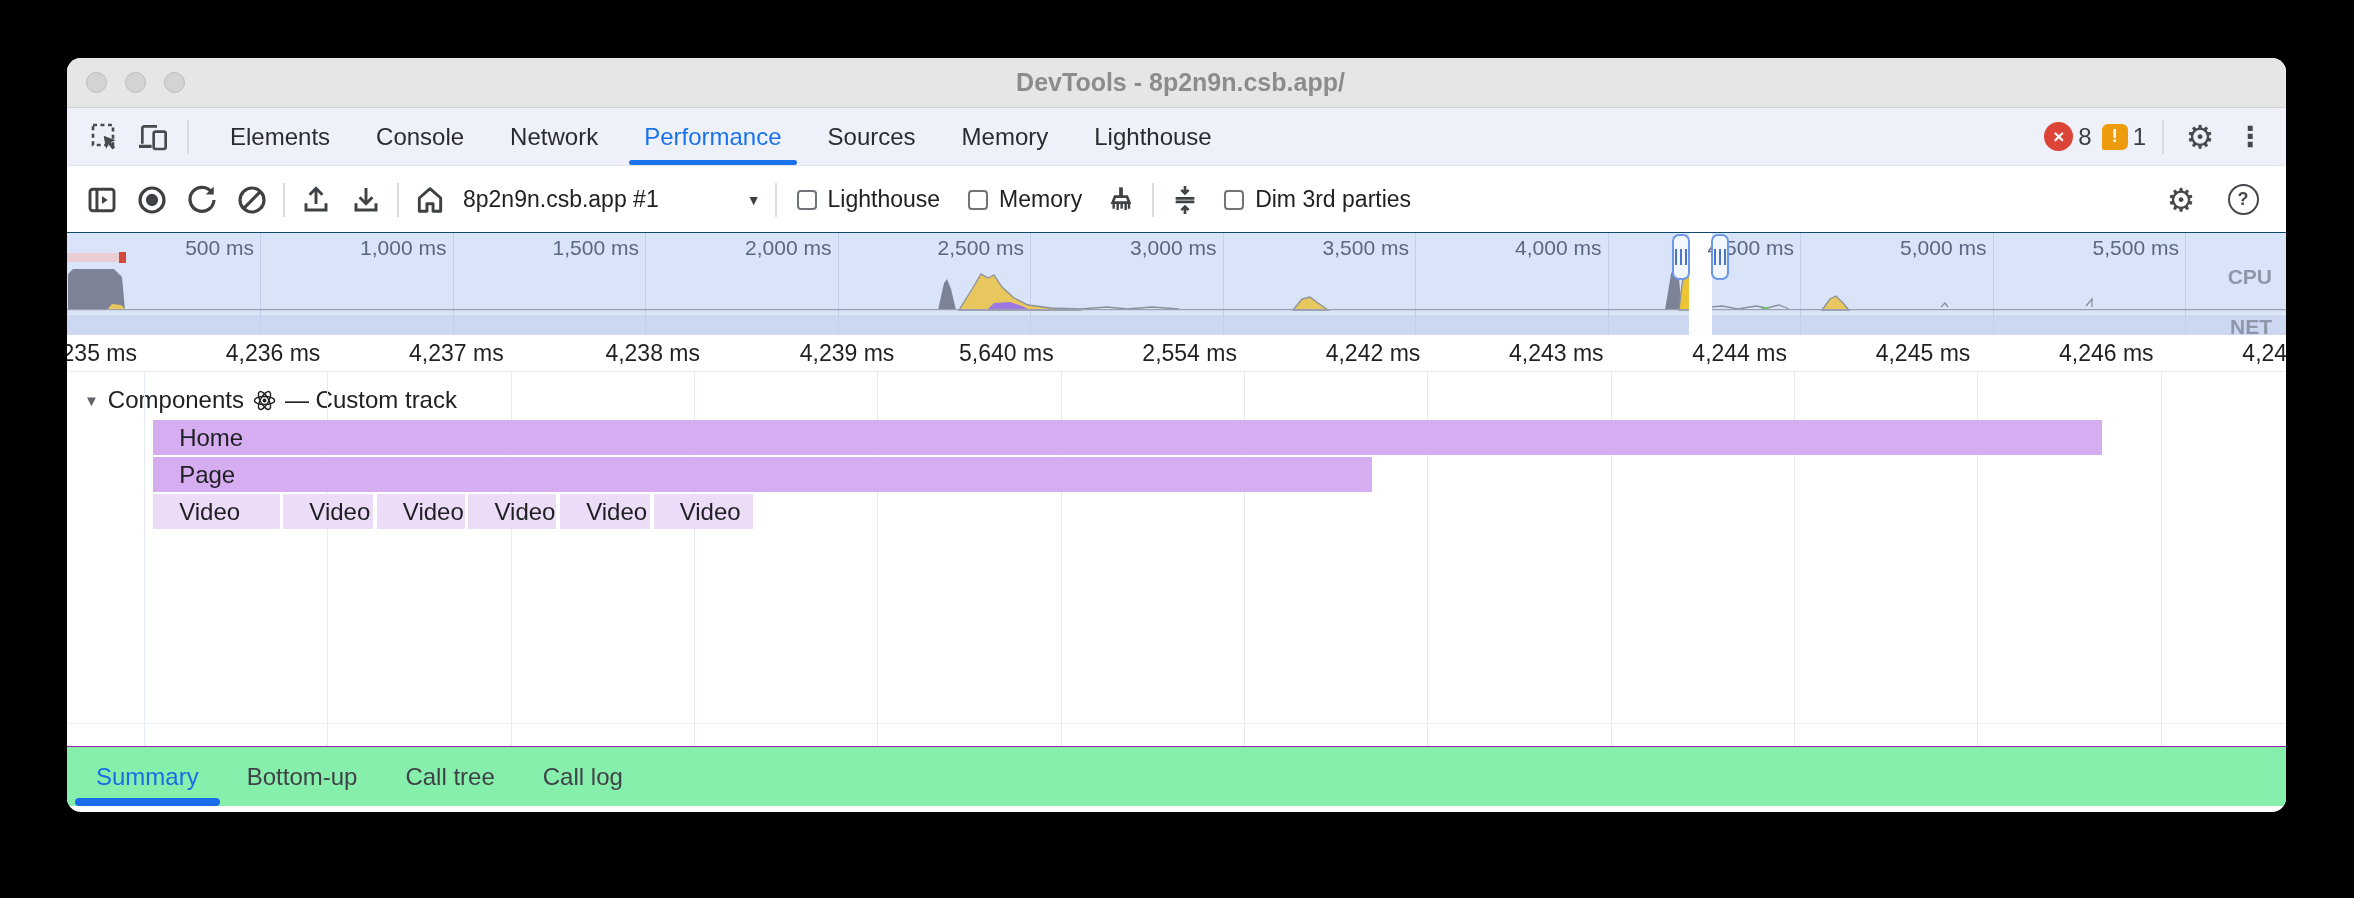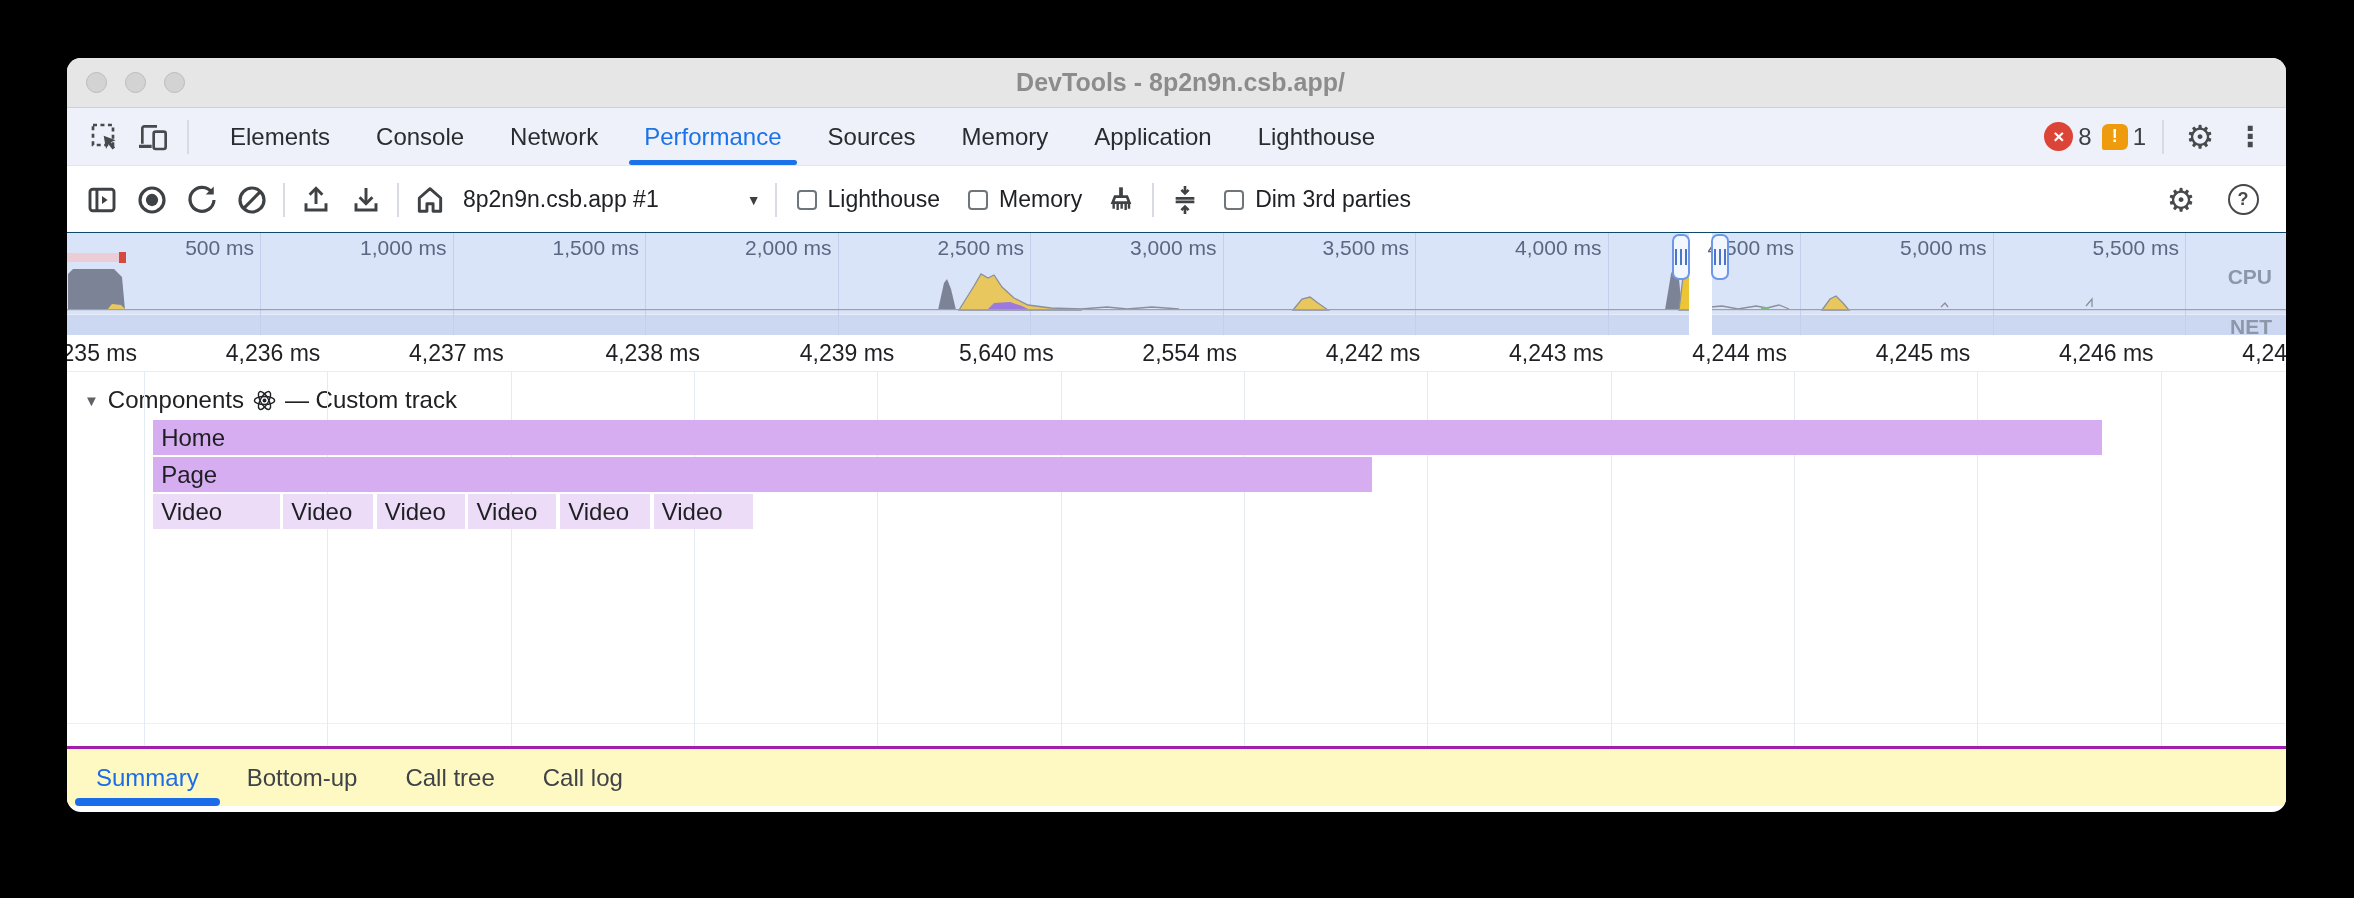--- a/index.html
+++ b/index.html
@@ -58,25 +58,25 @@
   .druler{position:absolute;left:0;top:277px;width:100%;height:37px;background:#fff;border-bottom:1px solid #ebedf1;
     box-sizing:border-box;overflow:hidden;}
   .d-tick{position:absolute;top:5px;font-size:23px;color:#1f2023;transform:translateX(-100%);white-space:nowrap;}
   
   .trackarea{position:absolute;left:0;top:314px;width:100%;height:374px;background:#fff;overflow:hidden;}
   .t-grid{position:absolute;top:0;bottom:0;width:1px;background:#e5ebf5;}
   .t-hline{position:absolute;left:0;right:0;top:351px;height:1px;background:#edf0f5;}
   .trackhdr{position:absolute;left:17px;top:14px;display:flex;align-items:center;gap:9px;
     font-size:24px;color:#202124;white-space:nowrap;}
   .trackhdr .tri{font-size:15px;color:#5f6368;}
-  .bar{position:absolute;height:35px;display:flex;align-items:center;padding-left:8px;box-sizing:border-box;
+  .bar{position:absolute;height:35px;display:flex;align-items:center;padding-left:26px;box-sizing:border-box;
     font-size:24px;color:#1e1f22;overflow:hidden;white-space:nowrap;}
   
-  .bottombar{position:absolute;left:0;top:688px;width:100%;height:60px;background:#fef9c3;
-    border-top:3px solid #a21caf;box-sizing:border-box;display:flex;align-items:stretch;padding-left:5px;}
+  .bottombar{position:absolute;left:0;top:688px;width:100%;height:60px;background:#86efac;
+    border-top:1px solid #a21caf;box-sizing:border-box;display:flex;align-items:stretch;padding-left:5px;}
   .bbtab{position:relative;display:flex;align-items:center;padding:0 24px;font-size:24px;color:#3f4247;cursor:default;}
   .bbtab.active{color:#1a6ce8;}
   .bbtab.active::after{content:"";position:absolute;left:3px;right:3px;bottom:0;height:8px;border-radius:4px;background:#1a6ce8;}
   svg{display:block;}
 </style>
 </head>
 <body>
 
 <div class="window">
 
@@ -106,21 +106,20 @@
       </div>
       <div class="vdiv"></div>
     </div>
     <div id="topTabs" style="display:flex;height:100%;">
         <div class="tab">Elements</div>
         <div class="tab">Console</div>
         <div class="tab">Network</div>
         <div class="tab active">Performance</div>
         <div class="tab">Sources</div>
         <div class="tab">Memory</div>
-        <div class="tab">Application</div>
         <div class="tab">Lighthouse</div>
       </div>
     <div class="tabbar-right">
       <div class="errbadge">
         <span class="errdot"></span>
         <span>8</span>
       </div>
       <div class="errbadge">
         <span class="warnsq"></span>
         <span>1</span>

